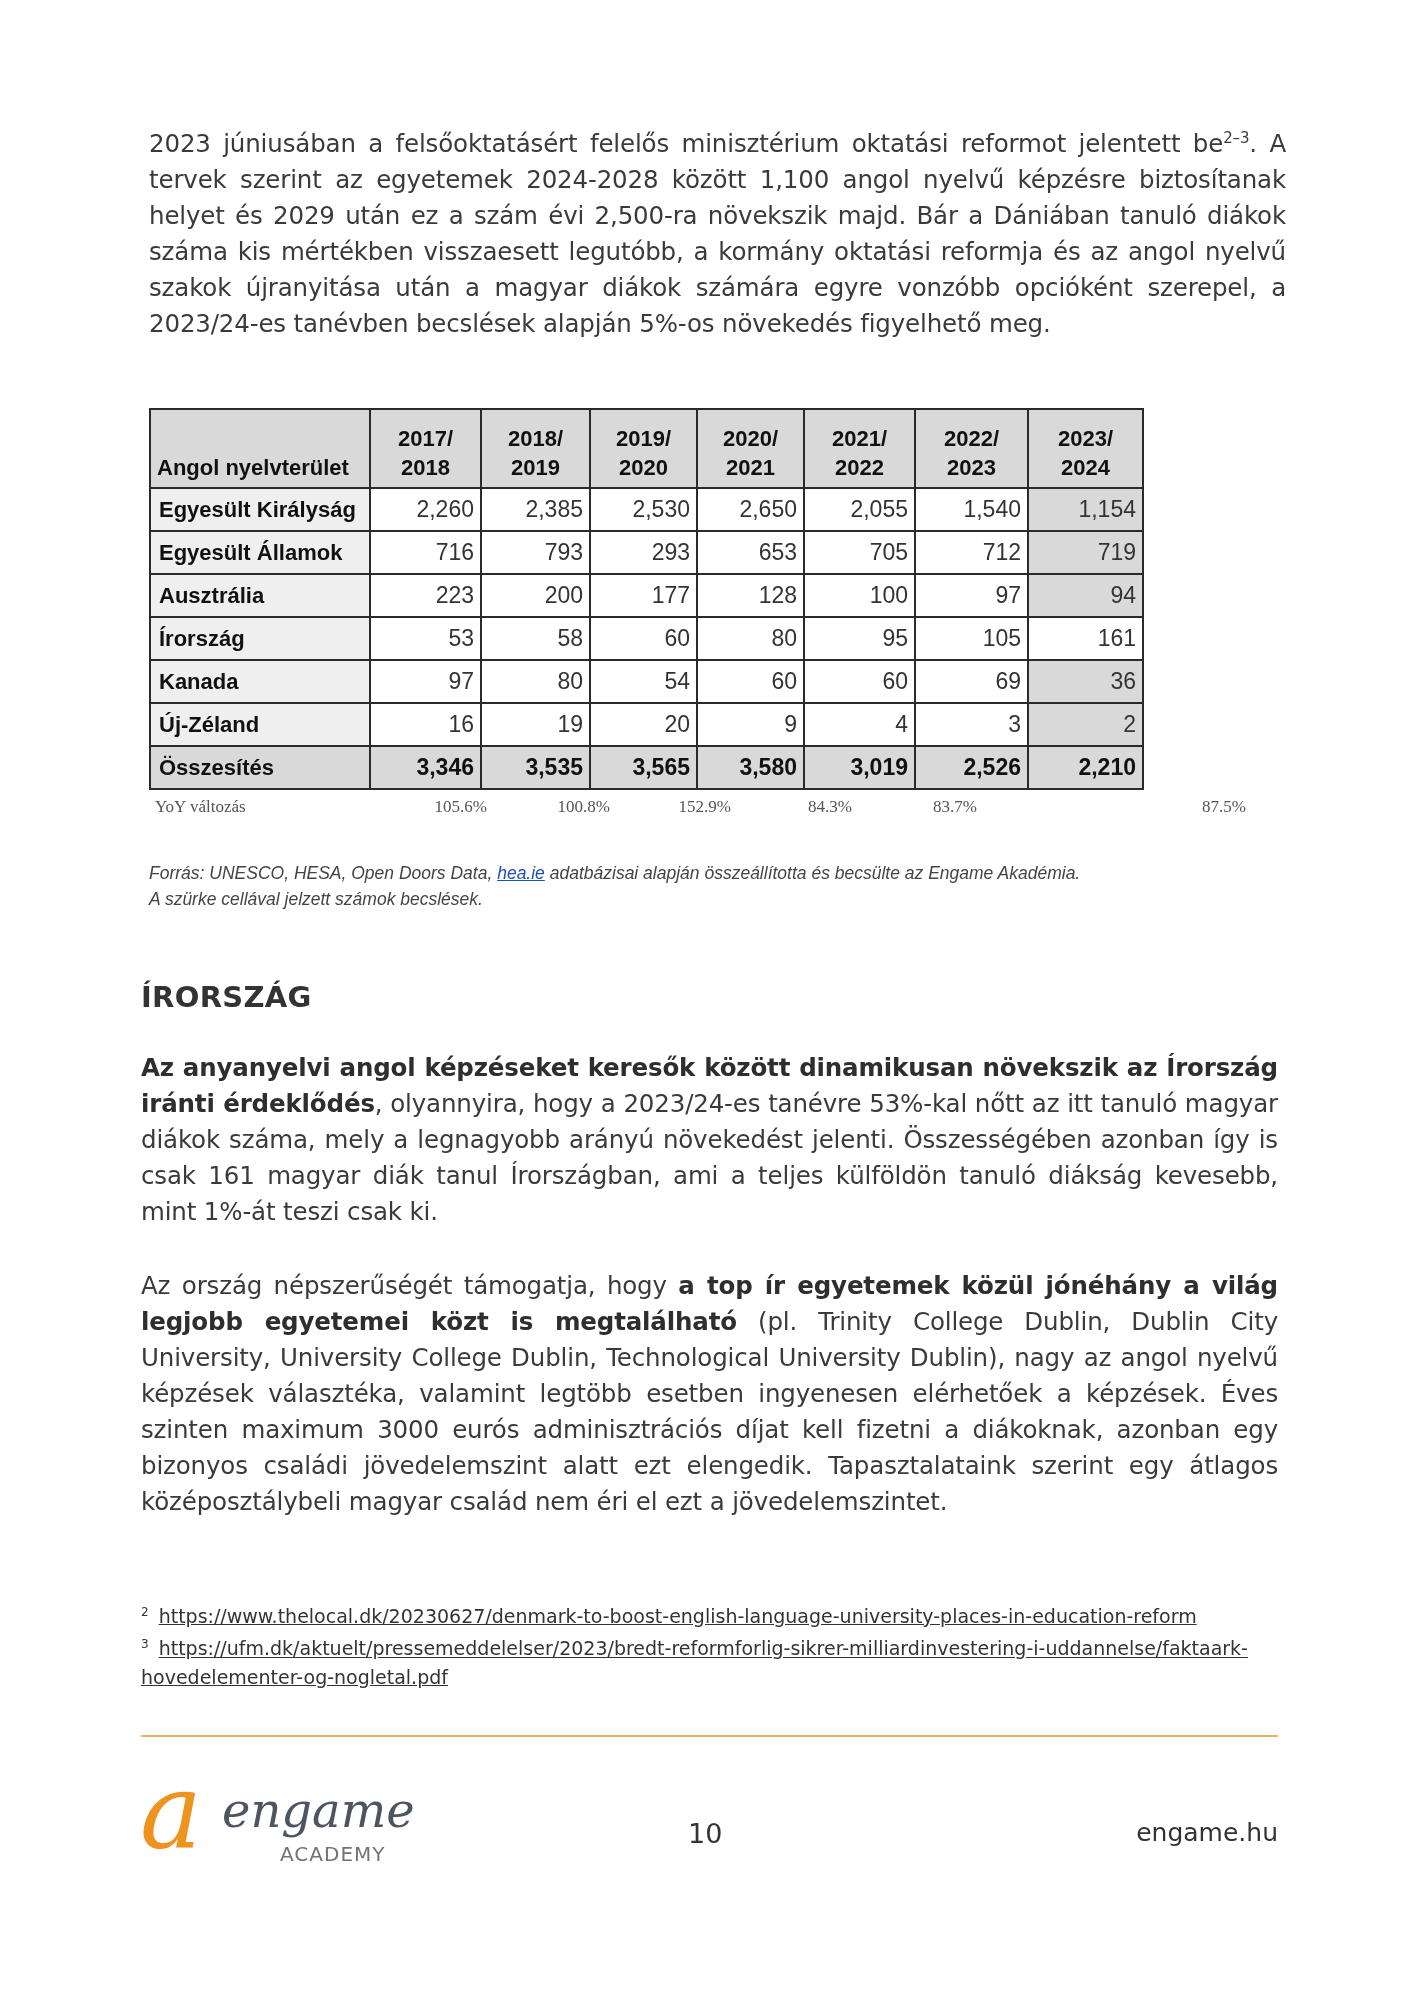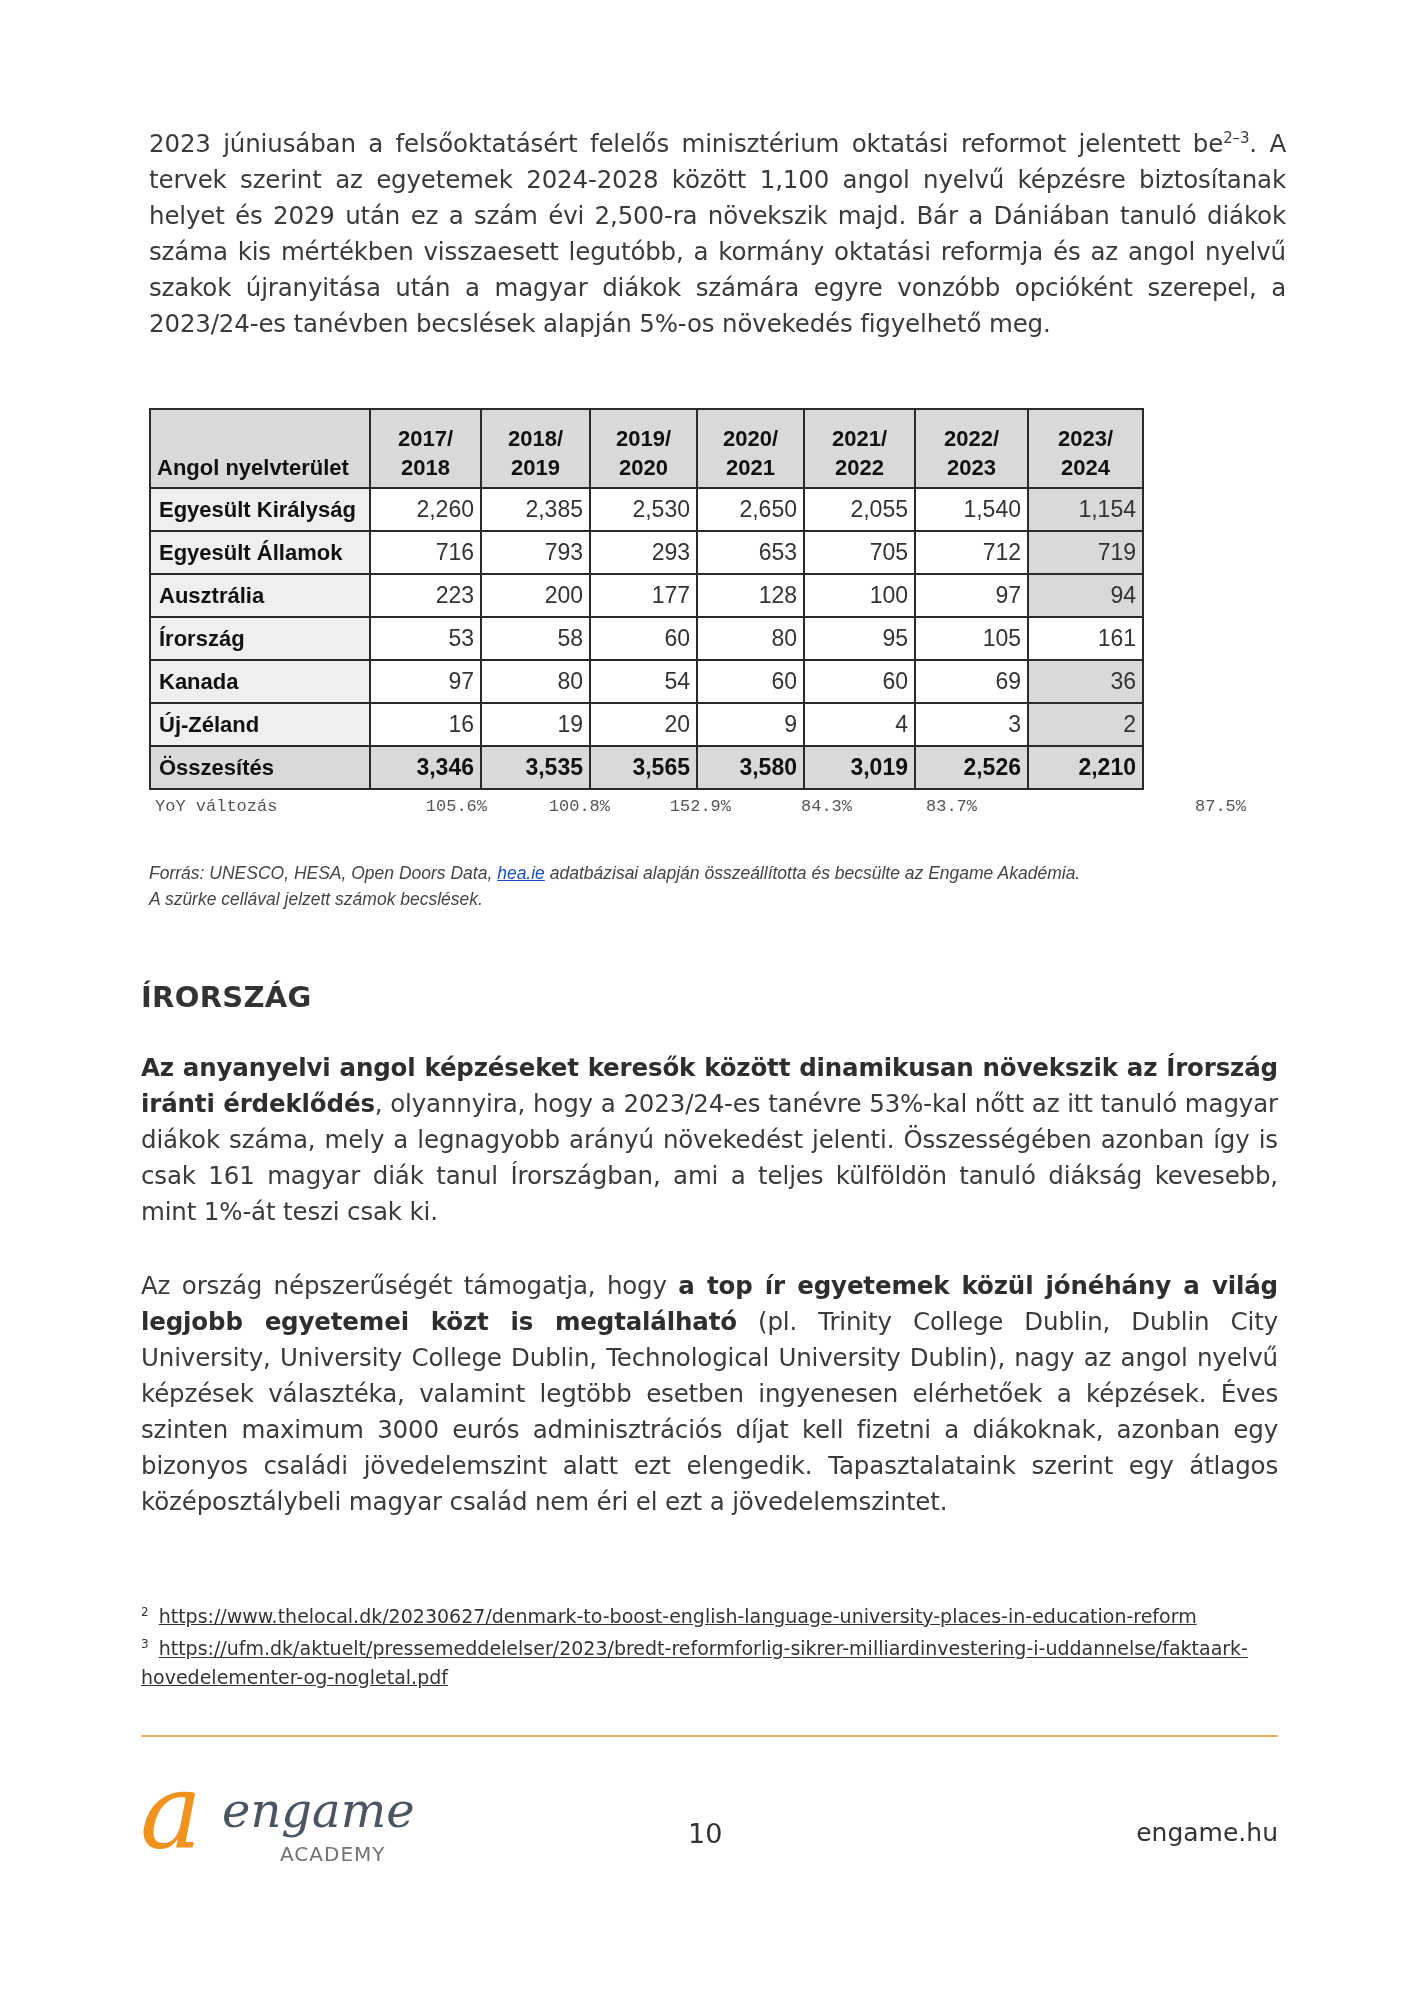--- a/index.html
+++ b/index.html
@@ -26,21 +26,21 @@
             height: 72px; vertical-align: bottom; padding-bottom: 5px; text-align: center; }
   .tbl th.first { text-align: left; }
   .tbl td { height: 41px; font-size: 23px; text-align: right; background: #ffffff; color: #333; padding-left: 8px; }
   .tbl td.label { text-align: left; background: #efefef; font-weight: bold; color: #111; font-size: 22px; }
   .tbl td.est { background: #d9d9d9; }
   .tbl tr.total td { background: #d9d9d9; font-weight: bold; color: #111; }
   .c0 { width: 220px; } .c1 { width: 111px; } .c2 { width: 109px; } .c3 { width: 107px; }
   .c4 { width: 107px; } .c5 { width: 111px; } .c6 { width: 113px; } .c7 { width: 115px; }
 
   .yoy { position: absolute; top: 797px; left: 149px; width: 1105px; height: 26px;
-         font-family: Liberation Mono, monospace; font-size: 17px; color: #555; }
+         font-family: Liberation Serif, serif; font-size: 17px; color: #555; }
   .yoy span { position: absolute; top: 0; }
   .yoy .lbl { left: 6px; }
 
   .source { position: absolute; left: 149px; top: 860px; font-family: "Liberation Sans", sans-serif;
             font-style: italic; font-size: 17.5px; line-height: 26px; color: #444; }
   .source a { color: #1a4fbf; text-decoration: underline; }
 
   .footnotes { position: absolute; left: 141px; top: 1598px; width: 1137px; font-size: 19px;
                line-height: 28px; color: #333; }
   .footnotes .fn { display: block; }

